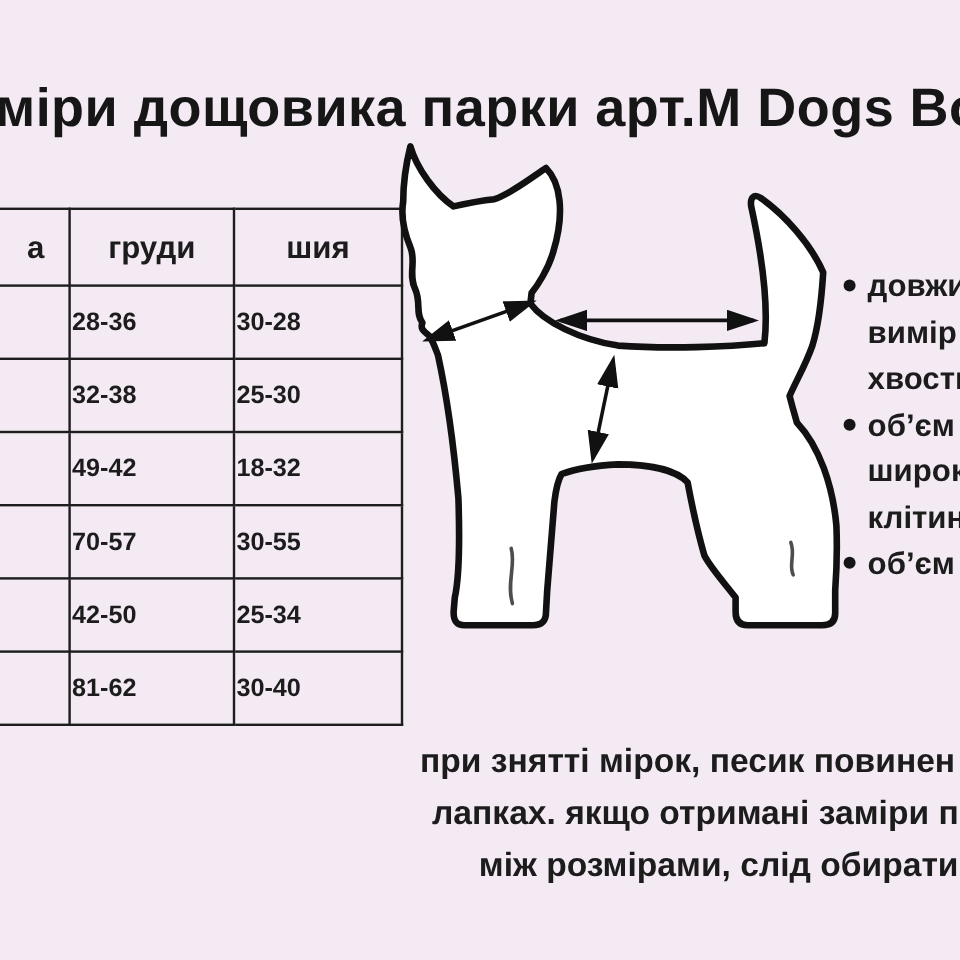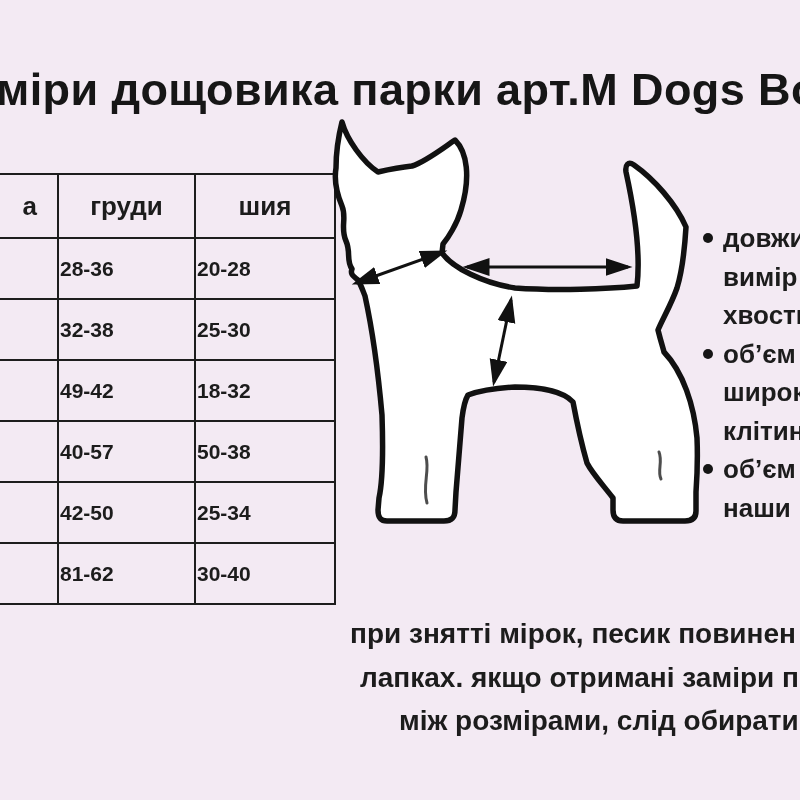--- a/index.html
+++ b/index.html
@@ -52,36 +52,36 @@
   <table class="size">
     <tbody>
         <tr>
       <th class="col1">а</th>
       <th class="col2">груди</th>
       <th class="col3">шия</th>
     </tr>
     <tr>
       <td class="col1"></td>
       <td class="col2">28-36</td>
-      <td class="col3">20-28</td>
+      <td class="col3">30-28</td>
     </tr>
     <tr>
       <td class="col1"></td>
       <td class="col2">32-38</td>
       <td class="col3">25-30</td>
     </tr>
     <tr>
       <td class="col1"></td>
       <td class="col2">49-42</td>
       <td class="col3">18-32</td>
     </tr>
     <tr>
       <td class="col1"></td>
-      <td class="col2">40-57</td>
-      <td class="col3">50-38</td>
+      <td class="col2">70-57</td>
+      <td class="col3">30-55</td>
     </tr>
     <tr>
       <td class="col1"></td>
       <td class="col2">42-50</td>
       <td class="col3">25-34</td>
     </tr>
     <tr>
       <td class="col1"></td>
       <td class="col2">81-62</td>
       <td class="col3">30-40</td>
@@ -158,21 +158,20 @@
     <div class="note-lines">
       <div>об’єм</div>
       <div>широк</div>
       <div>клітин</div>
     </div>
   </div>
   <div class="note-item">
     <span class="note-dot"></span>
     <div class="note-lines">
       <div>об’єм</div>
-      <div>наши</div>
     </div>
   </div>
 </div>
 
 <div class="footer">
   <div class="fl1">при знятті мірок, песик повинен с</div>
   <div class="fl2">лапках. якщо отримані заміри пе</div>
   <div class="fl3">між розмірами, слід обирати б</div>
 </div>
 

